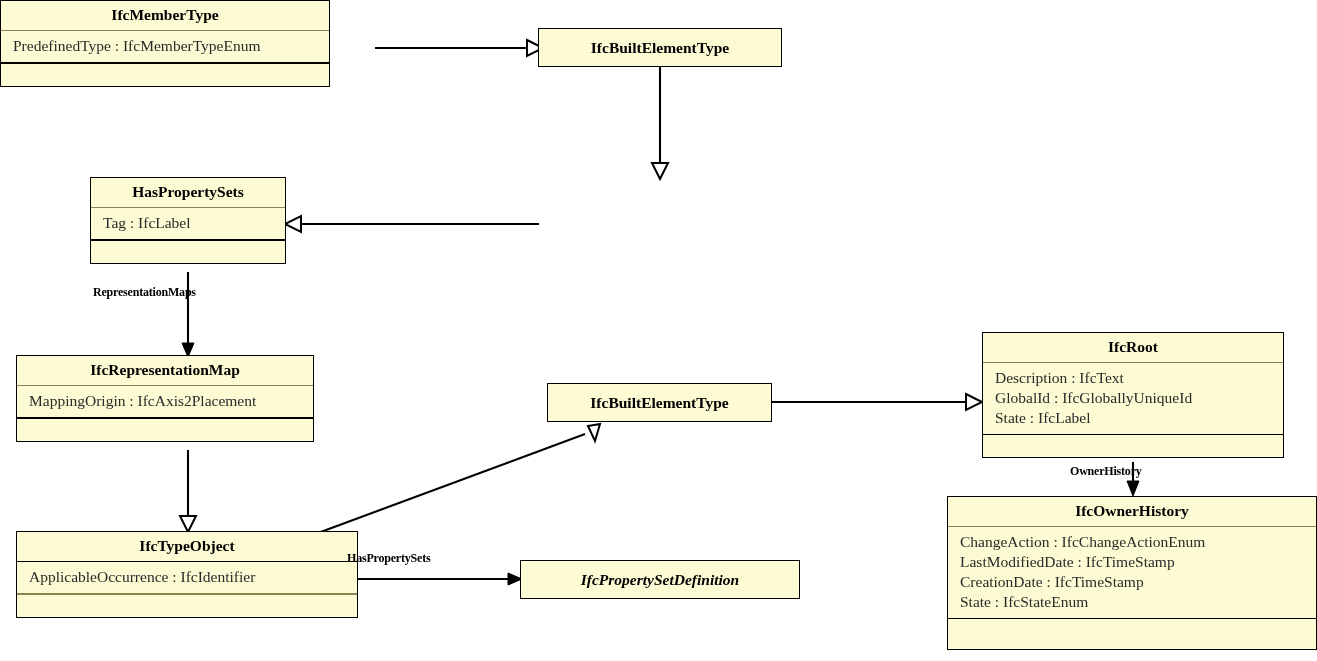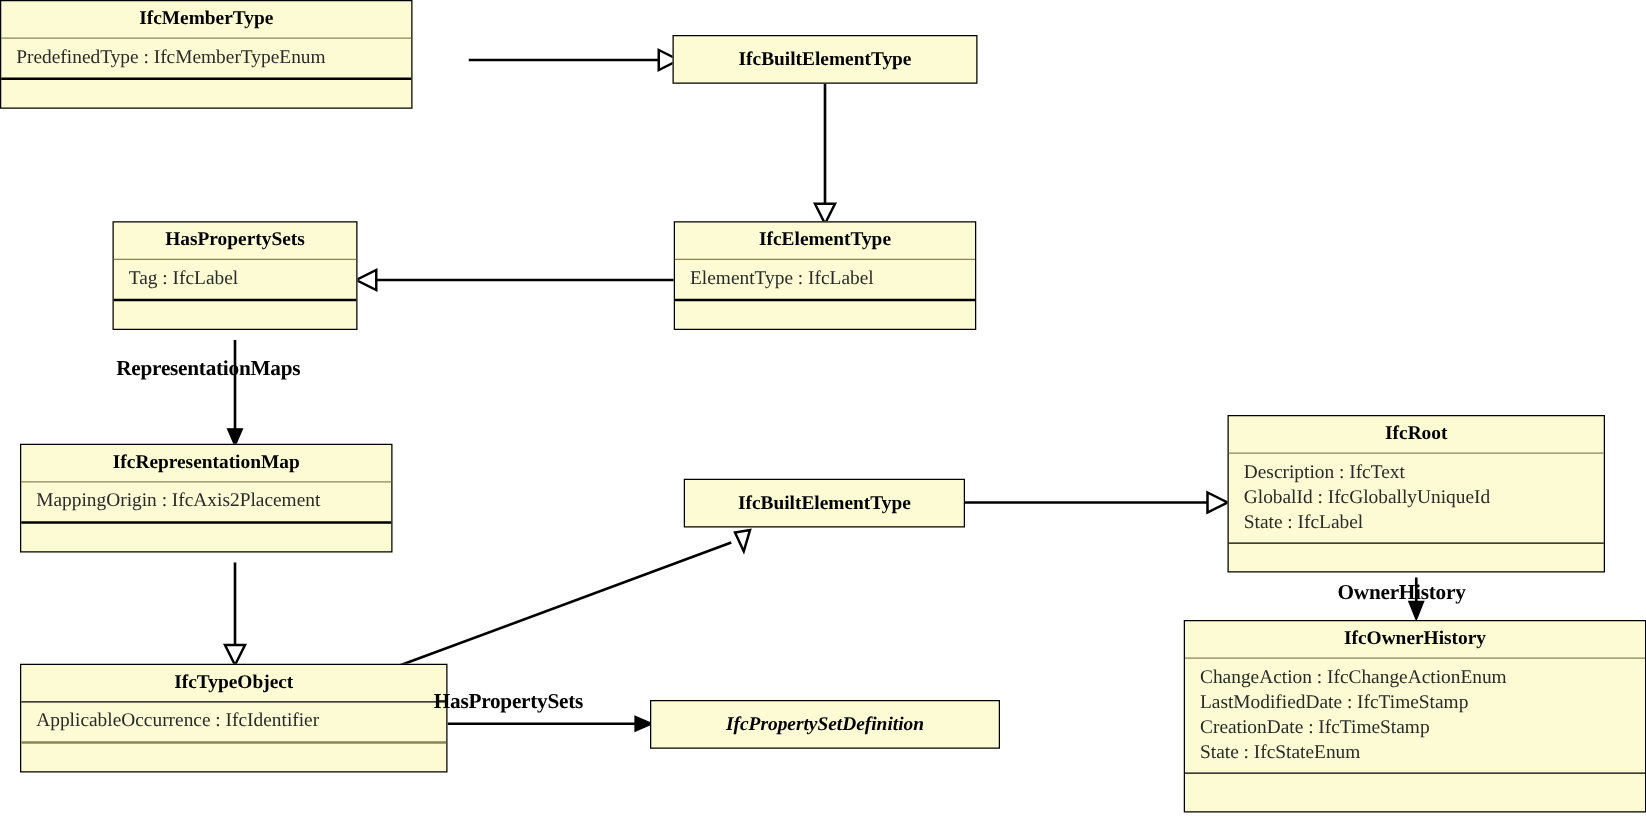--- a/index.html
+++ b/index.html
@@ -49,21 +49,21 @@
   .uml-class.simple{
     display:flex;align-items:center;justify-content:center;
   }
   .uml-class.simple .uml-title{padding:0;}
 
   
   .edge-label{
     position:absolute;
     font-family:"Liberation Serif","DejaVu Serif",serif;
     font-weight:bold;
-    font-size:17px;
+    font-size:12px;
     color:#000;
     white-space:nowrap;
     z-index:9;
     letter-spacing:-0.2px;
   }
 
   svg#edges{position:absolute;left:0;top:0;width:1317px;height:661px;z-index:3;overflow:visible;}
   svg#edges line, svg#edges path{stroke:#000;stroke-width:2.1px;fill:none;}
   .tri{fill:#ffffff;stroke:#000;stroke-width:2px;}
   .solidhead{fill:#000;stroke:#000;stroke-width:1px;}
@@ -144,29 +144,20 @@
   <div class="uml-class" style="left:90px;top:177px;width:196px;">
     <div class="uml-title">HasPropertySets</div>
     <div class="uml-sep"></div>
     <div class="uml-attrs">
       <div>Tag : IfcLabel</div>
     </div>
     <div class="uml-sep dark"></div>
     <div class="uml-foot"></div>
   </div>
 
-  <div class="uml-class" style="left:539px;top:177px;width:242px;">
-    <div class="uml-title">IfcElementType</div>
-    <div class="uml-sep"></div>
-    <div class="uml-attrs">
-      <div>ElementType : IfcLabel</div>
-    </div>
-    <div class="uml-sep dark"></div>
-    <div class="uml-foot"></div>
-  </div>
 
   <div class="uml-class" style="left:16px;top:355px;width:298px;">
     <div class="uml-title">IfcRepresentationMap</div>
     <div class="uml-sep"></div>
     <div class="uml-attrs">
       <div>MappingOrigin : IfcAxis2Placement</div>
     </div>
     <div class="uml-sep dark"></div>
     <div class="uml-foot"></div>
   </div>

